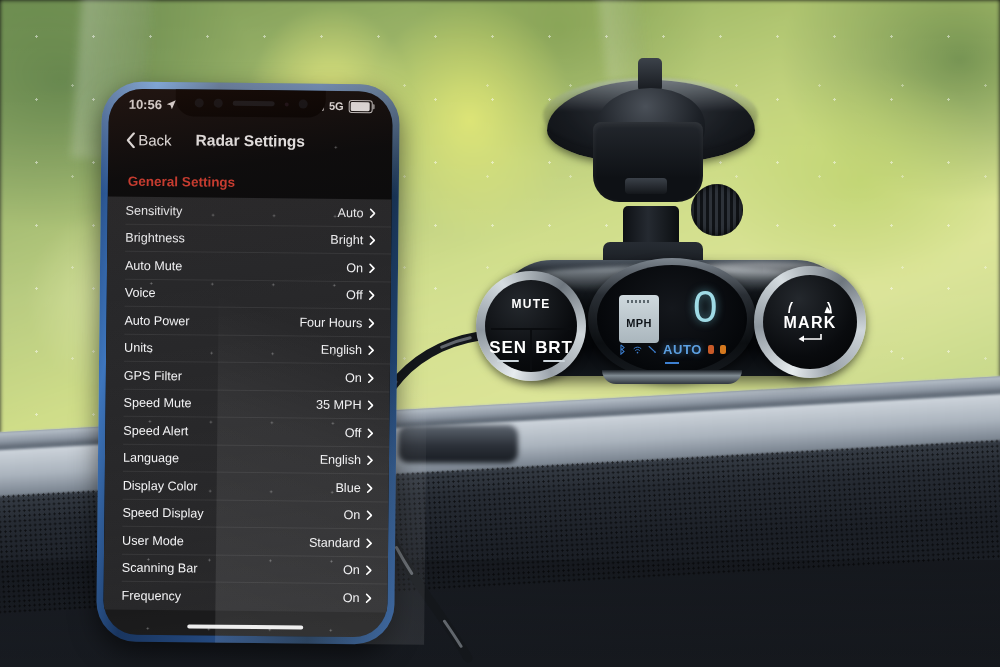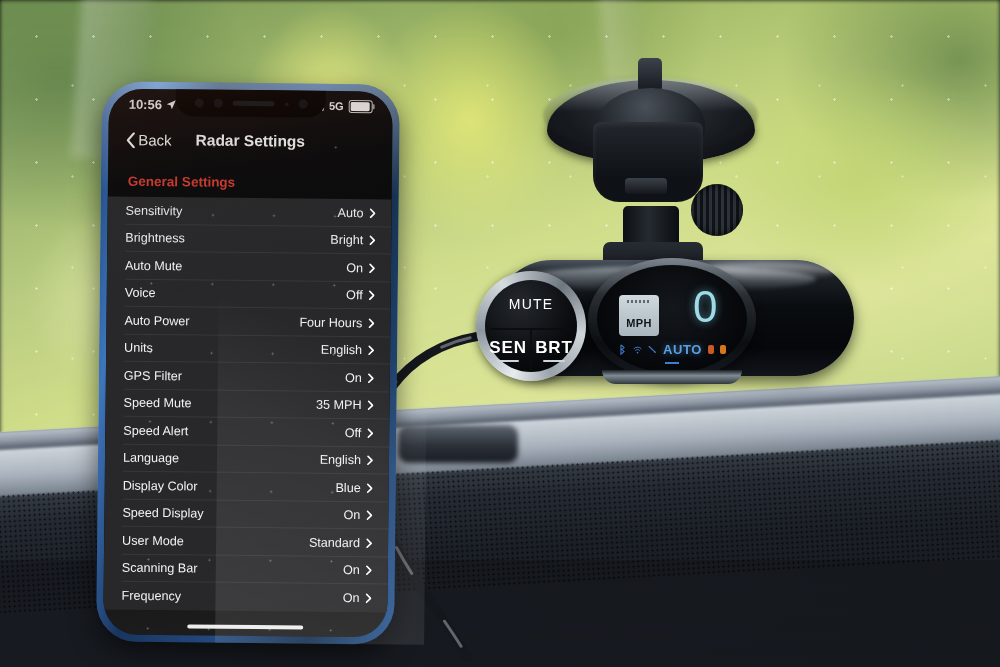--- a/index.html
+++ b/index.html
@@ -97,42 +97,42 @@
   .ring{position:absolute;border-radius:50%;
     background:conic-gradient(from 200deg,#e7ecef,#8e979f 18%,#d6dde1 35%,#6e767e 55%,#cfd6da 72%,#9aa2aa 88%,#e7ecef);
     box-shadow:0 3px 8px rgba(0,0,0,.5);}
   .ring.left{left:0px;top:25px;width:110px;height:110px;}
   .ring.right{left:278px;top:20px;width:112px;height:112px;}
   .ring-inner{position:absolute;inset:9px;border-radius:50%;
     background:radial-gradient(circle at 38% 26%,#24282d,#090b0e 62%,#020304);}
 
   .btn-mute{position:absolute;left:0;top:0;width:100%;height:52%;
     display:flex;align-items:center;justify-content:center;}
-  .btn-mute span{color:#fff;font-size:14px;font-weight:400;letter-spacing:1.2px;}
+  .btn-mute span{color:#fff;font-size:12px;font-weight:700;letter-spacing:1.2px;}
   .btn-split{position:absolute;left:0;top:53%;width:100%;height:47%;display:flex;}
   .btn-half{flex:1;display:flex;flex-direction:column;align-items:center;justify-content:center;gap:2px;}
   .btn-half span{color:#fff;font-size:17px;font-weight:700;letter-spacing:.9px;}
   .btn-half i{display:block;width:22px;height:2px;background:#cdd6dc;border-radius:1px;}
   .btn-divider{position:absolute;left:50%;top:53%;width:2px;height:47%;background:#0a0c0f;transform:translateX(-50%);}
   .btn-hline{position:absolute;left:6%;top:52%;width:88%;height:2px;background:#0a0c0f;}
 
   .mark-face{position:absolute;inset:0;display:flex;flex-direction:column;align-items:center;justify-content:center;}
   .mark-face .mtxt{color:#fff;font-size:16px;font-weight:700;letter-spacing:1.2px;line-height:1;}
   .mark-arc{width:46px;height:12px;margin-bottom:1px;}
   .mark-arrow{width:26px;height:11px;margin-top:1px;}
 
   
   .disp-bezel{position:absolute;left:112px;top:12px;width:168px;height:122px;border-radius:50%;
     background:linear-gradient(180deg,#7d868f,#2a2f35 30%,#0b0e11 70%,#161a1f);
     box-shadow:0 4px 10px rgba(0,0,0,.5);}
   .disp{position:absolute;inset:7px 9px;border-radius:50%;
     background:radial-gradient(ellipse at 50% 40%,#14171c,#05070a 70%,#010203);overflow:hidden;}
   .mph-badge{position:absolute;left:22px;top:30px;width:40px;height:34px;border-radius:4px;
     background:linear-gradient(180deg,#cfd9de,#aab6bd);
-    display:flex;flex-direction:column;align-items:center;justify-content:flex-end;padding-bottom:7px;}
+    display:flex;flex-direction:column;align-items:center;justify-content:flex-end;padding-bottom:14px;}
   .mph-badge .tick{position:absolute;top:5px;left:8px;width:24px;height:3px;
     background:repeating-linear-gradient(90deg,#5d686f 0 2px,transparent 2px 4px);}
   .mph-badge span{font-size:11px;font-weight:700;color:#10151a;letter-spacing:.4px;}
   .speed-num{position:absolute;left:96px;top:20px;font-size:44px;font-weight:400;color:#9fdbe6;
     text-shadow:0 0 9px rgba(120,210,230,.6);line-height:1;}
   .disp-status{position:absolute;left:0;bottom:16px;width:100%;
     display:flex;align-items:center;justify-content:center;gap:6px;}
   .st-icon{width:9px;height:11px;}
   .auto-txt{color:#5c9fe0;font-size:13px;font-weight:700;letter-spacing:.6px;text-shadow:0 0 6px rgba(80,150,220,.6);}
   .dot{width:6px;height:9px;border-radius:2px;}
@@ -293,20 +293,35 @@
           </div>
           <div class="btn-half">
             <span>BRT</span>
             <i></i>
           </div>
         </div>
         <div class="btn-divider"></div>
       </div>
     </div>
 
+    <div class="ring right">
+      <div class="ring-inner">
+        <div class="mark-face">
+          <svg class="mark-arc" viewBox="0 0 46 12">
+            <path d="M2 11 A21 21 0 0 1 44 11" fill="none" stroke="#fff" stroke-width="1.8"></path>
+            <path d="M40 4.5 L45 11.5 L37.5 11 Z" fill="#fff"></path>
+          </svg>
+          <span class="mtxt">MARK</span>
+          <svg class="mark-arrow" viewBox="0 0 26 11">
+            <path d="M24 2 L24 7 L5 7" fill="none" stroke="#fff" stroke-width="1.6"></path>
+            <path d="M7 3.5 L1.5 7 L7 10 Z" fill="#fff"></path>
+          </svg>
+        </div>
+      </div>
+    </div>
   </div>
 
   <div class="phone">
     <div class="phone-frame"></div>
     <div class="phone-frame-hl"></div>
 
     <div class="screen">
 
       <div class="notch">
         <span class="cam"></span>

